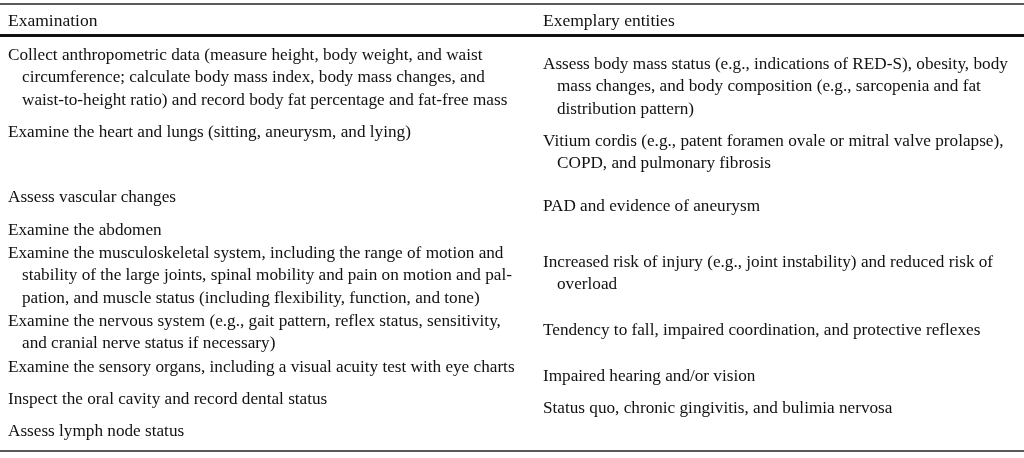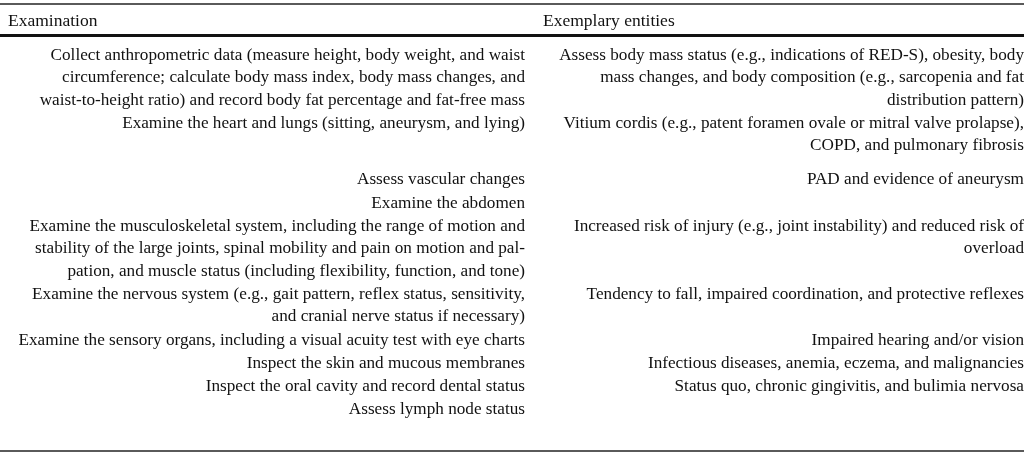--- a/index.html
+++ b/index.html
@@ -76,37 +76,37 @@
   .tbody {
     position: absolute;
     top: 44px;
     left: 0;
     width: 1024px;
   }
   .trow {
     display: flex;
     align-items: flex-start;
     margin-bottom: 1px;
-    text-align: right;
   }
   .td {
     font-size: 17.2px;
     line-height: 22.3px;
     text-indent: -14px;
     padding-left: 14px;
     box-sizing: border-box;
   }
   .td-left {
     width: 535px;
     padding-left: 22px;
     padding-right: 10px;
   }
   .td-right {
     width: 489px;
     padding-left: 22px;
+    margin-top: 9px;
   }
   
   .gap-after {
     margin-bottom: 12px;
   }
 </style>
 </head>
 <body>
 
 <div class="table-wrap">
@@ -142,24 +142,20 @@
       </div>
       <div class="trow">
         <div class="td td-left">Examine the nervous system (e.g., gait pattern, reflex status, sensitivity, and cranial nerve status if necessary)</div>
         <div class="td td-right">Tendency to fall, impaired coordination, and protective reflexes</div>
       </div>
       <div class="trow">
         <div class="td td-left">Examine the sensory organs, including a visual acuity test with eye charts</div>
         <div class="td td-right">Impaired hearing and/or vision</div>
       </div>
       <div class="trow">
-        <div class="td td-left">Inspect the skin and mucous membranes</div>
-        <div class="td td-right">Infectious diseases, anemia, eczema, and malignancies</div>
-      </div>
-      <div class="trow">
         <div class="td td-left">Inspect the oral cavity and record dental status</div>
         <div class="td td-right">Status quo, chronic gingivitis, and bulimia nervosa</div>
       </div>
       <div class="trow">
         <div class="td td-left">Assess lymph node status</div>
       </div>
     </div>
 
   <div class="rule rule-bottom"></div>
 

